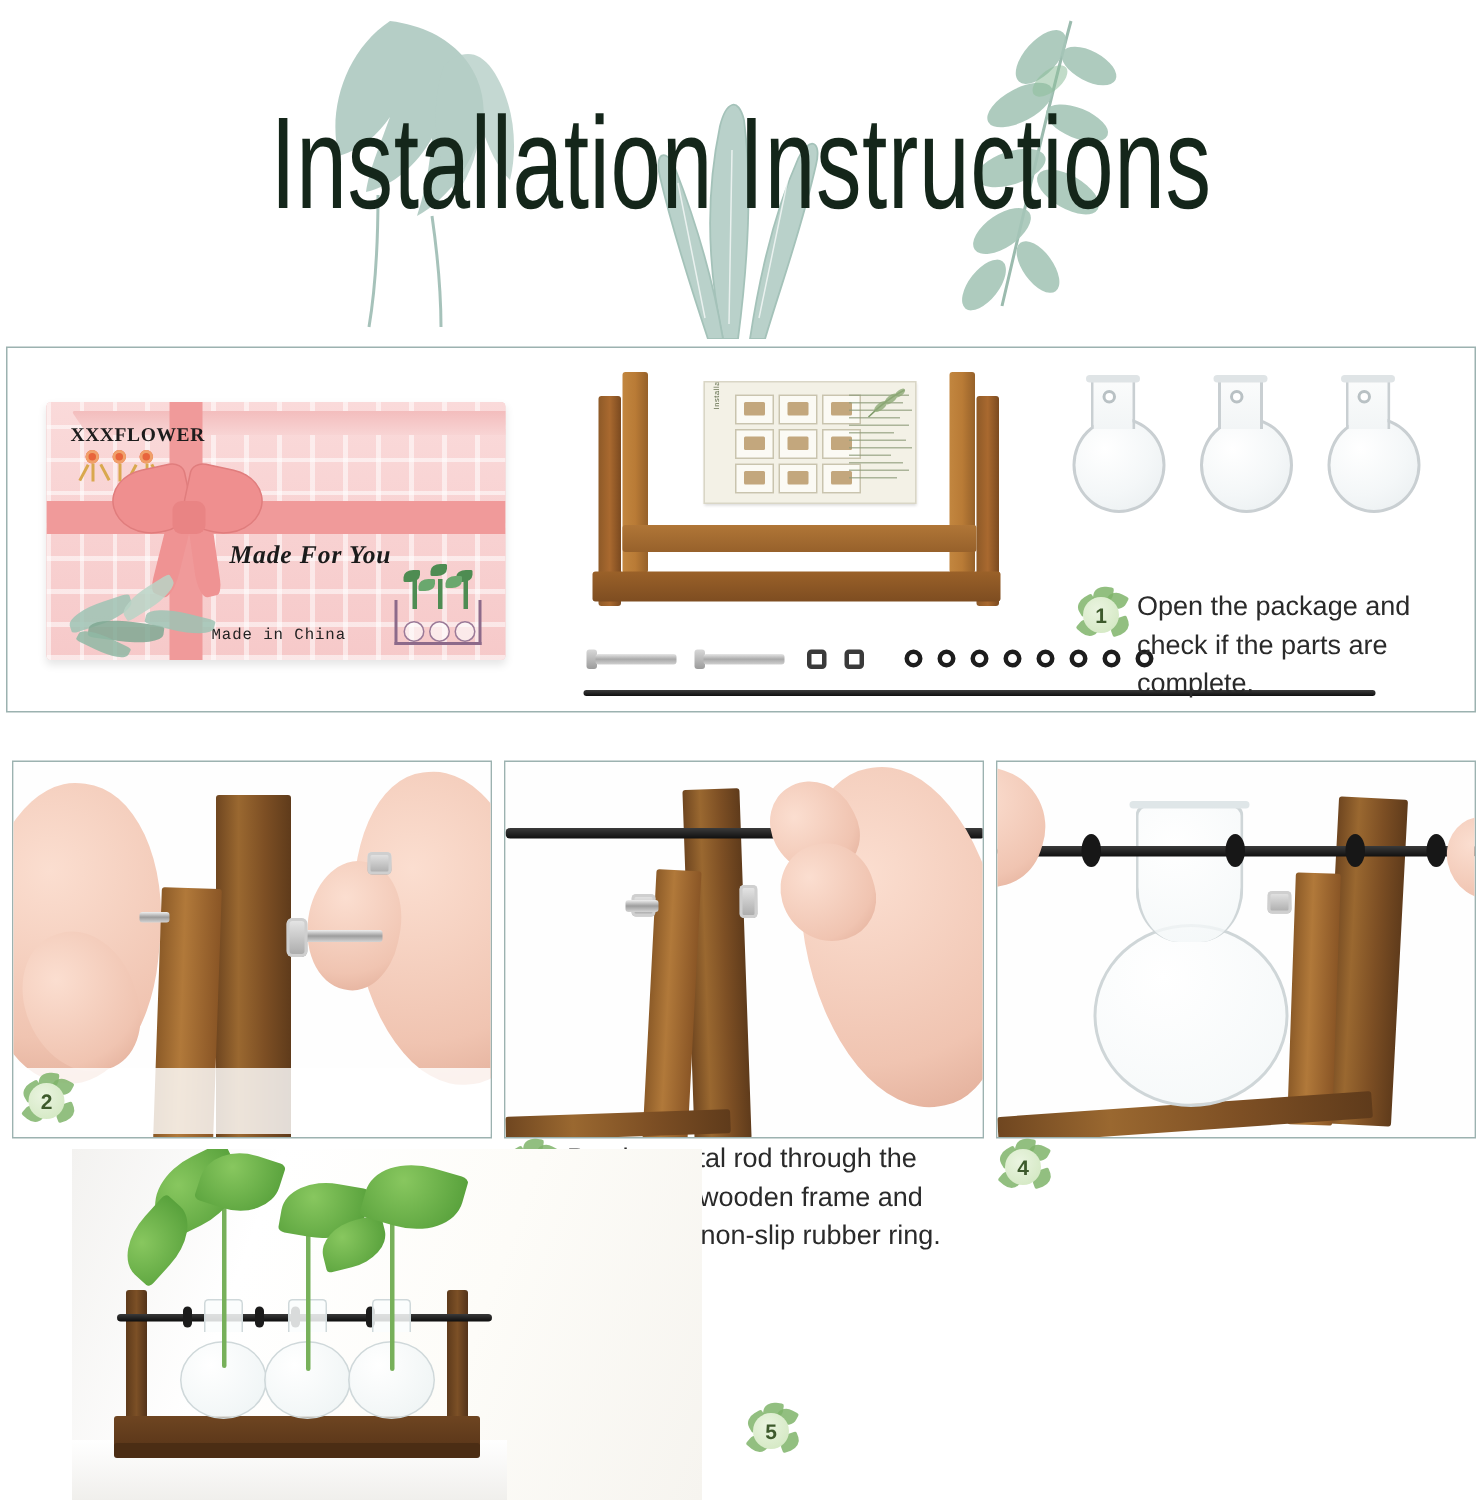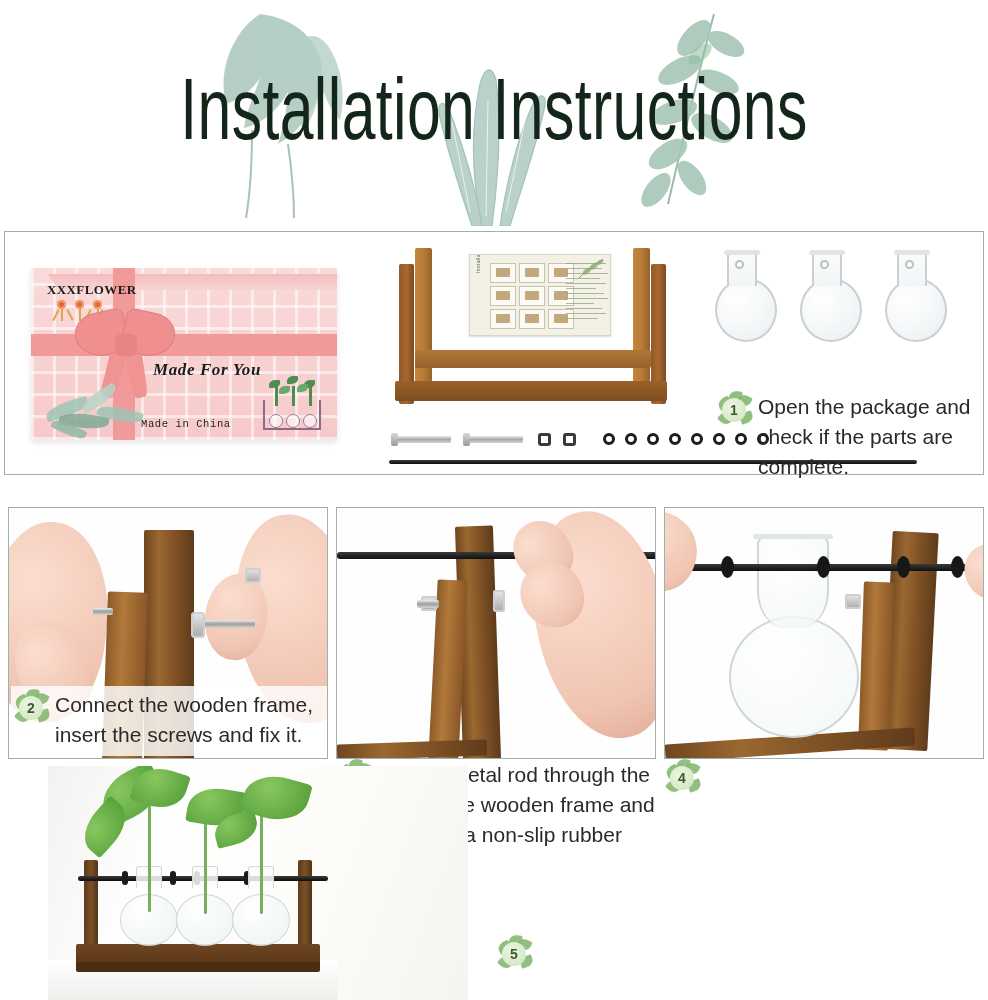--- a/index.html
+++ b/index.html
@@ -213,21 +213,21 @@
     border:2px solid #cfd6d8;
     background:radial-gradient(circle at 35% 28%, rgba(255,255,255,.95), rgba(240,245,246,.75));
   }
 
   
   .caption {
     position:absolute;
     display:flex; align-items:flex-start; gap:8px;
   }
   .caption-text {
-    font-size:21px; line-height:1.42; color:#2a2a2a;
+    font-size:18px; line-height:1.42; color:#2a2a2a;
     font-family:"Liberation Sans", sans-serif;
     white-space:pre-line;
   }
   .badge { position:relative; width:32px; height:32px; flex:0 0 32px; margin-top:2px; }
   .badge-leaves { position:absolute; inset:0; }
   .badge-leaves span {
     position:absolute; width:13px; height:11px; background:#7fb46a; opacity:.85;
     border-radius:60% 12% 60% 12%;
   }
   .badge-circle {
@@ -513,22 +513,20 @@
       <div class="badge">
         <div class="badge-leaves">
           <span style="left:0px;  top:4px;  transform:rotate(-30deg);"></span>
           <span style="left:20px; top:1px;  transform:rotate(28deg);"></span>
           <span style="left:22px; top:18px; transform:rotate(-20deg);"></span>
           <span style="left:1px;  top:19px; transform:rotate(40deg);"></span>
           <span style="left:11px; top:-3px; transform:rotate(8deg);"></span>
         </div>
         <div class="badge-circle">2</div>
       </div>
-      <div class="caption-text">Connect the wooden frame,
-insert the screws and fix it.</div>
     </div>
   </div>
 
   <div class="panel" id="panel-step3">
     <div class="photo-bg"></div>
 
     <div class="slat slat-a" style="left:122px; top:18px; width:38px; height:234px; transform:rotate(-2deg);"></div>
     <div class="slat slat-b" style="left:96px; top:72px; width:30px; height:180px; transform:rotate(3deg);"></div>
     <div class="slat slat-a" style="left:0px; top:234px; width:150px; height:16px; transform:rotate(-2deg);"></div>
 

